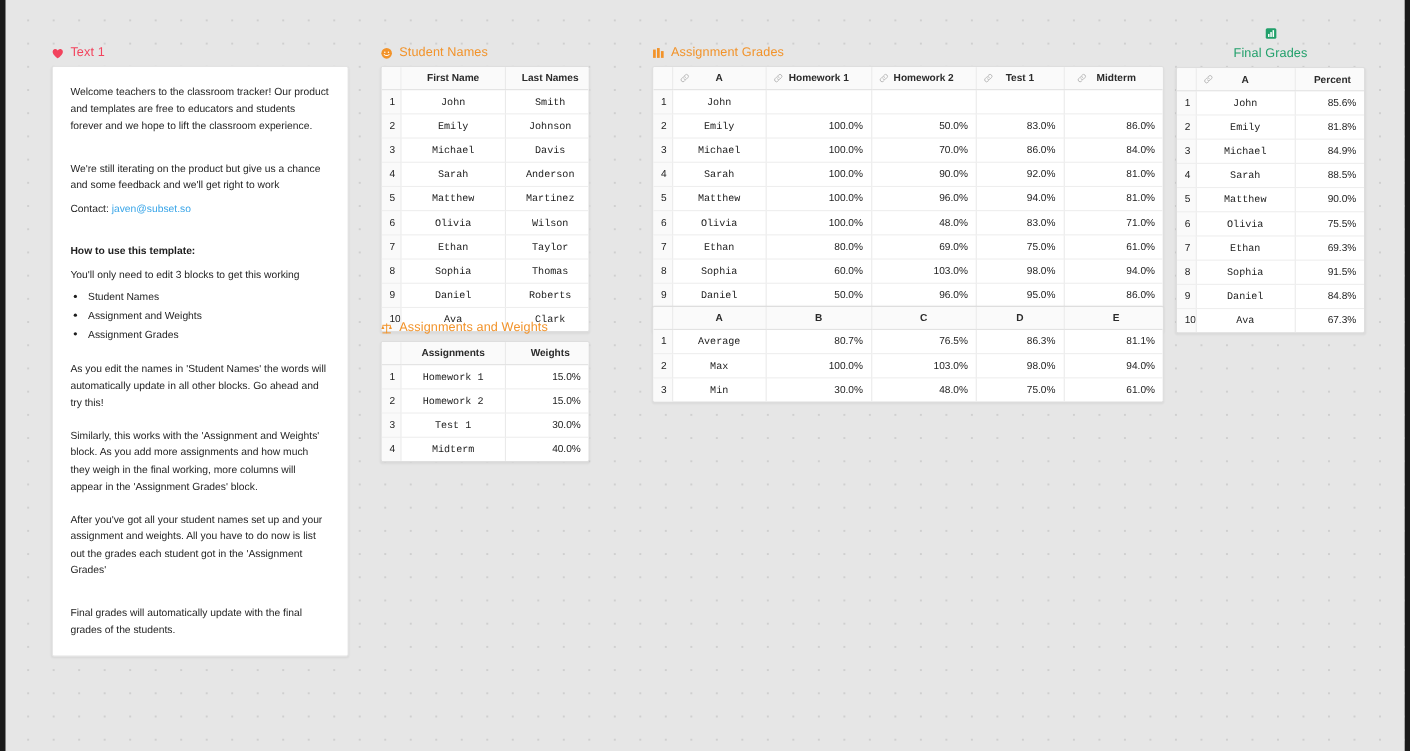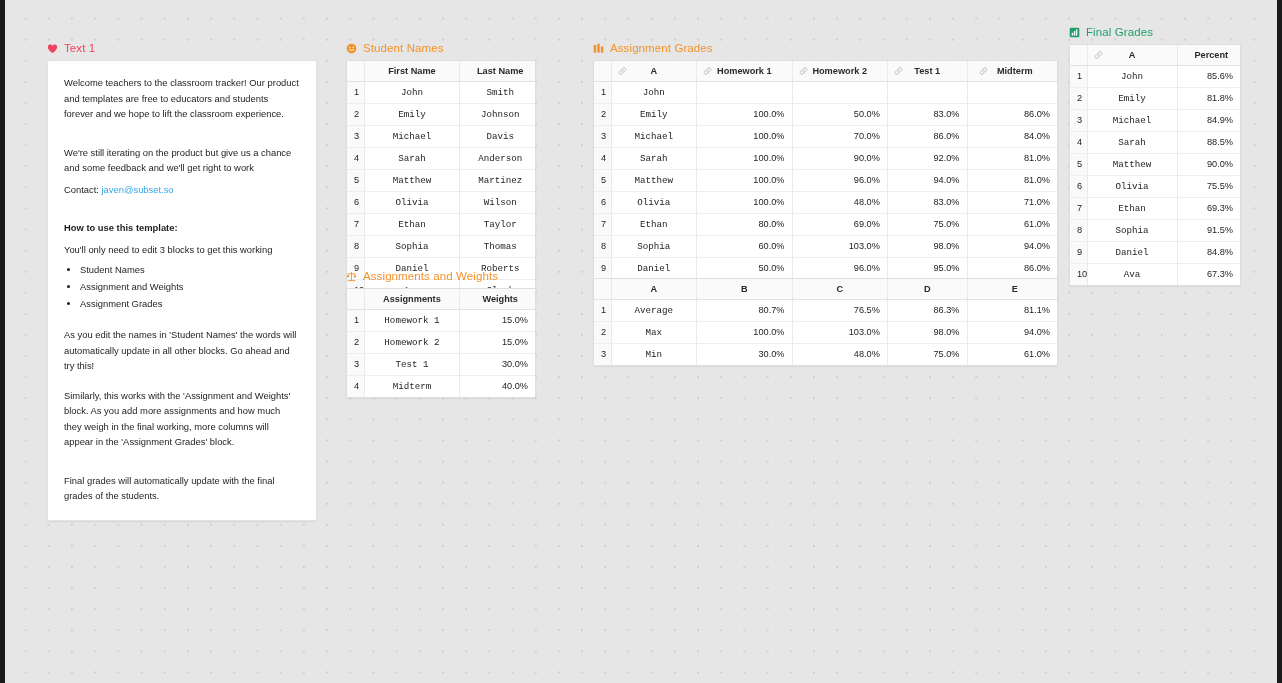--- a/index.html
+++ b/index.html
@@ -47,21 +47,21 @@
   .block-title .ico {
     width: 11px; height: 11px;
     display: inline-flex;
     align-items: center; justify-content: center;
     flex: 0 0 auto;
   }
   .block-title .ico svg { display: block; }
 
   .t-pink  { color: #f2435d; }
   .t-orange{ color: #f2932a; }
-  .t-green { color: #22a06b; }
+  .t-green { color: #22a06b; flex-direction: column; }
 
   
   .text-card {
     background: #ffffff;
     border: 1px solid #e3e3e3;
     border-radius: 2px;
     box-shadow: 0 1px 2px rgba(0,0,0,.07);
     padding: 14px 16px 16px 16px;
     width: 270px;
     font-size: 9.4px;
@@ -142,21 +142,21 @@
     top: 50%;
     transform: translateY(-50%);
     width: 9px; height: 9px;
     color: #b9b9b9;
   }
   .hdr-inner .link-ico svg { display: block; }
 
   
   #blk-text      { left: 42px;  top: 41px; }
   #blk-students  { left: 341px; top: 41px;  width: 190px; }
-  #blk-weights   { left: 341px; top: 269px; width: 190px; }
+  #blk-weights   { left: 341px; top: 291px; width: 190px; }
   #blk-grades    { left: 588px; top: 41px;  width: 465px; }
   #blk-summary   { left: 588px; top: 278px; width: 465px; }
   #blk-final     { left: 1064px; top: 25px; width: 172px; }
 </style>
 </head>
 <body>
 
 <div id="canvas">
 
   <div class="block" id="blk-text">
@@ -176,20 +176,21 @@
       <div class="spacer-sm"></div>
       <p class="bold tight">How to use this template:</p>
       <p class="tight">You'll only need to edit 3 blocks to get this working</p>
       <ul>
         <li>Student Names</li>
         <li>Assignment and Weights</li>
         <li>Assignment Grades</li>
       </ul>
       <p>As you edit the names in 'Student Names' the words will automatically update in all other blocks. Go ahead and try this!</p>
       <p>Similarly, this works with the 'Assignment and Weights' block. As you add more assignments and how much they weigh in the final working, more columns will appear in the 'Assignment Grades' block.</p>
+      <p>After you've got all your student names set up and your assignment and weights. All you have to do now is list out the grades each student got in the 'Assignment Grades'</p>
       <div class="spacer-sm"></div>
       <p class="last">Final grades will automatically update with the final grades of the students.</p>
     </div>
   </div>
 
   <div class="block" id="blk-students">
     <div class="block-title t-orange">
       <span class="ico">
         <svg width="11" height="11" viewBox="0 0 16 16">
             <circle cx="8" cy="8" r="7" fill="#f2932a"></circle>
@@ -204,21 +205,21 @@
       <table class="grid">
         <colgroup>
             <col style="width:17px">
             <col style="width:51%">
             <col>
           </colgroup>
         <thead>
           <tr>
             <th class="corner"></th>
             <th>First Name</th>
-            <th>Last Name</th>
+            <th>Last Names</th>
           </tr>
         </thead>
         <tbody id="students-body">
             <tr>
               <td class="rownum">1</td>
               <td class="txt">John</td>
               <td class="txt">Smith</td>
             </tr>
             <tr>
               <td class="rownum">2</td>

